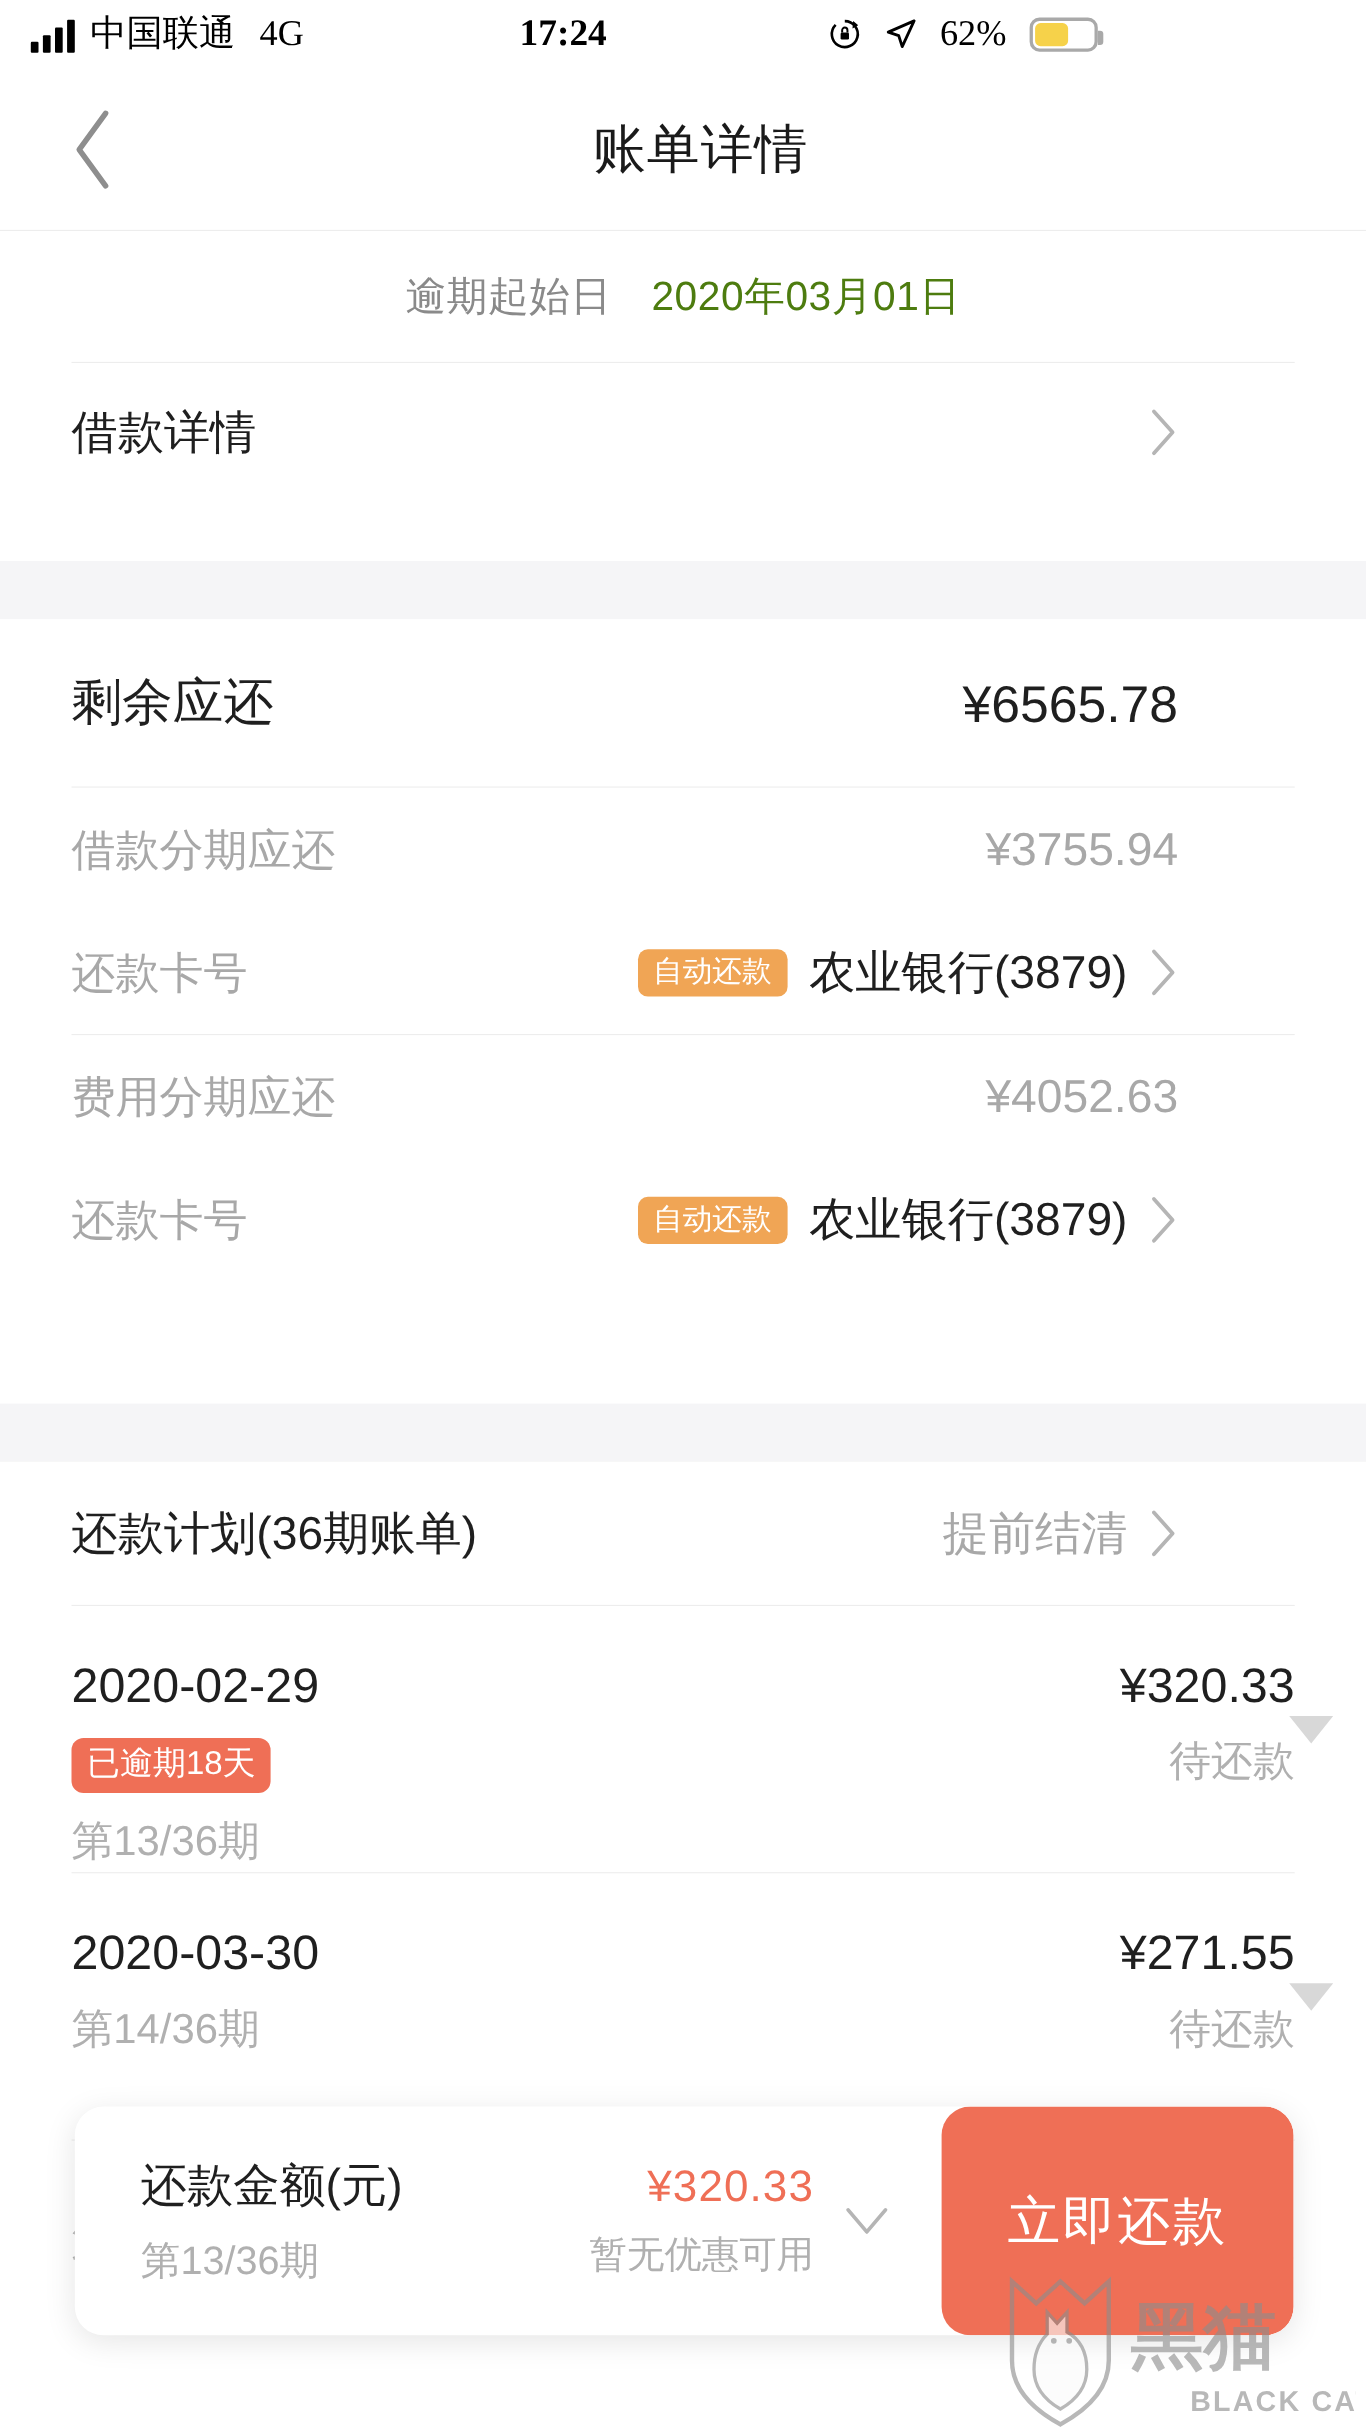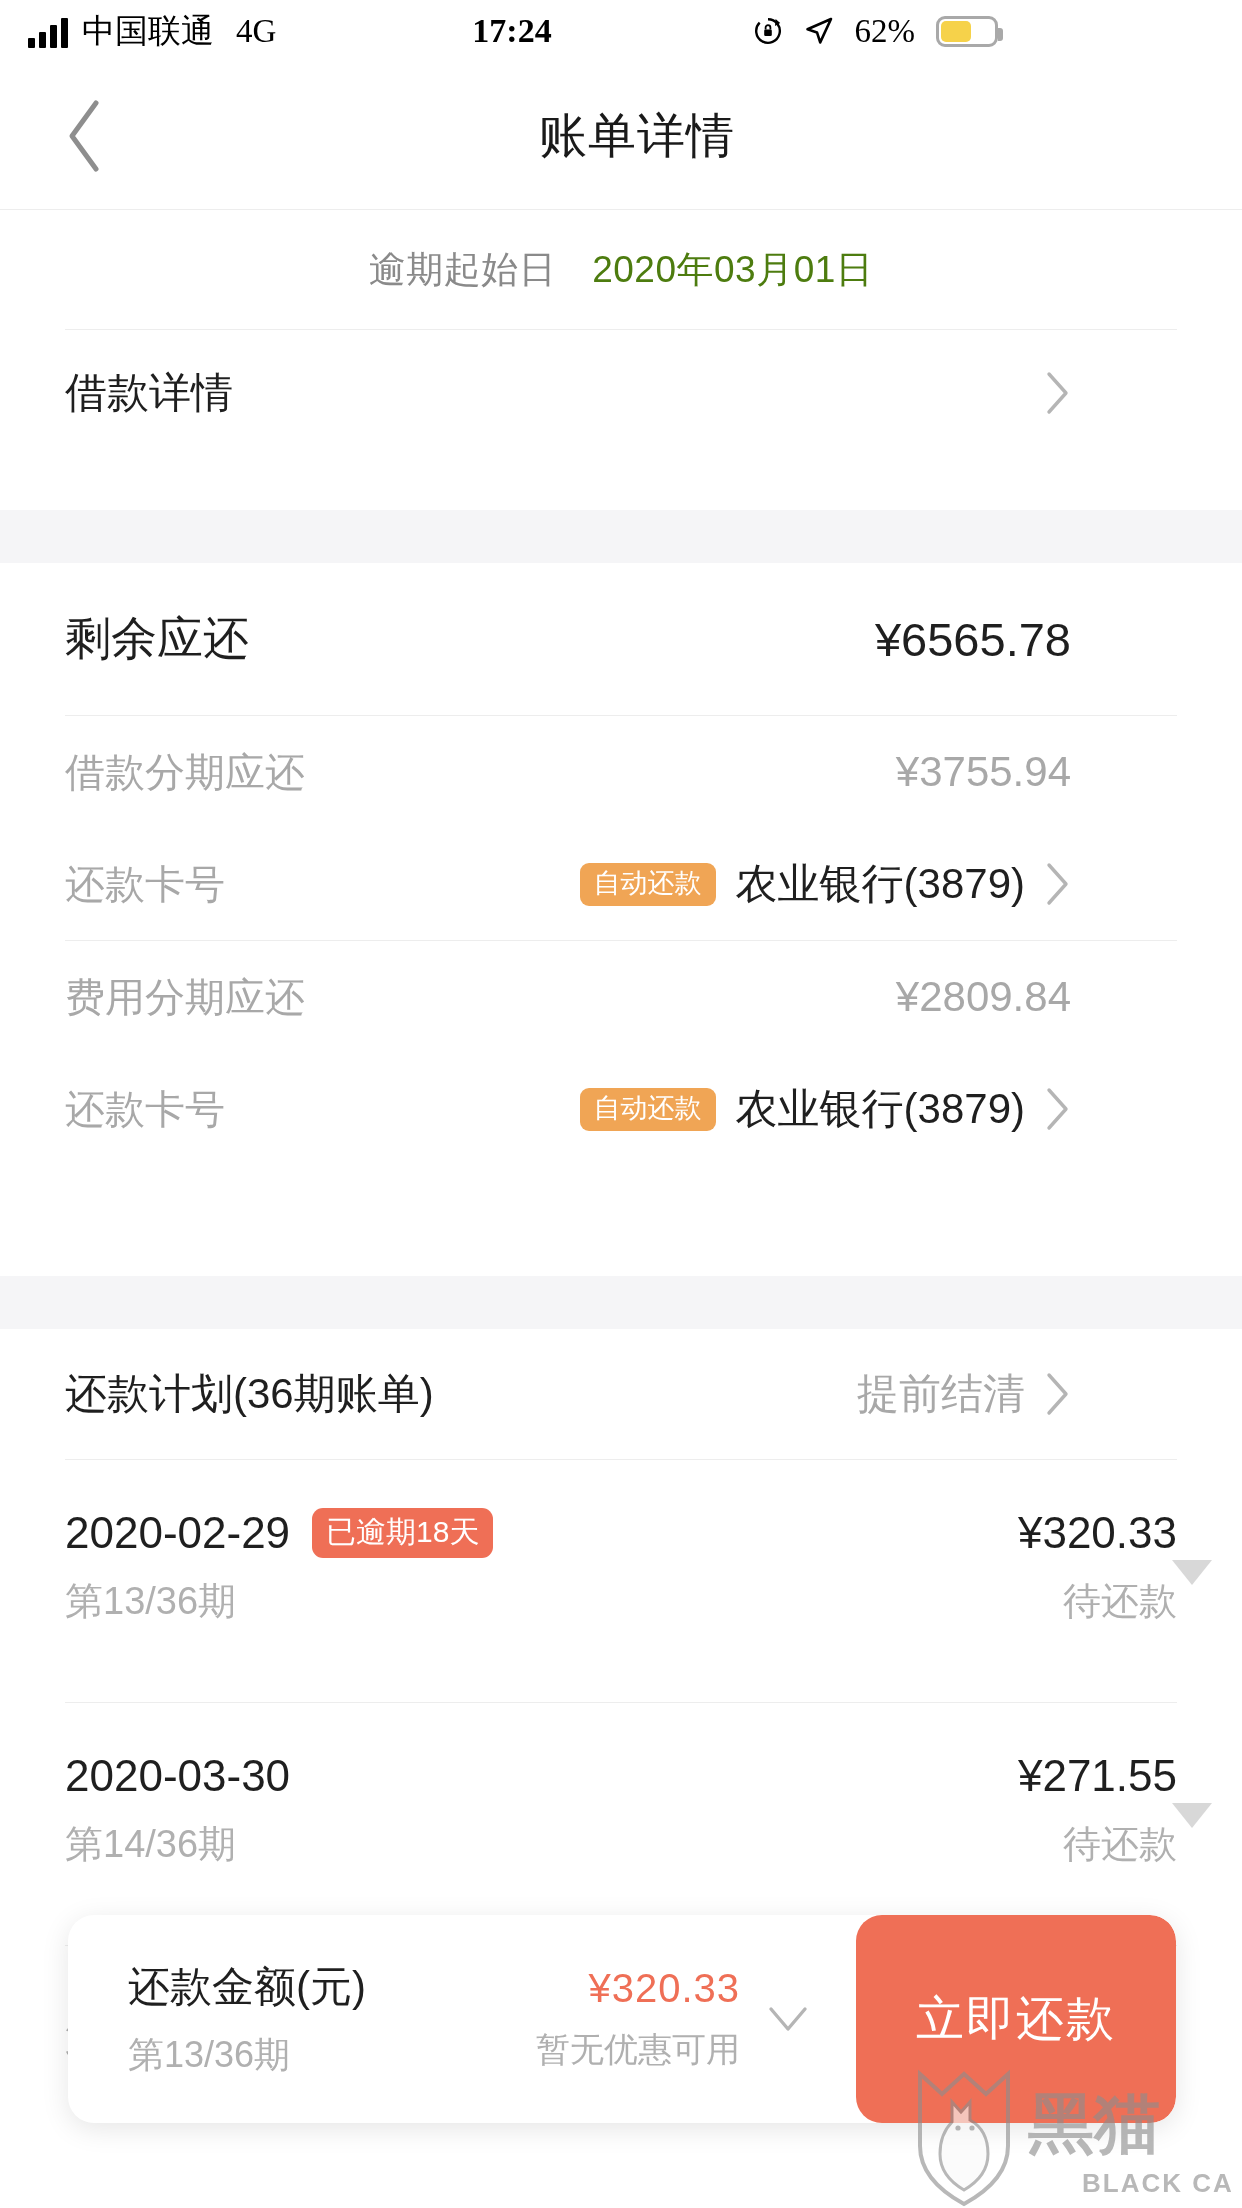--- a/index.html
+++ b/index.html
@@ -228,21 +228,21 @@
       <svg class="chev" viewBox="0 0 26 44">
         <path d="M4 3 L21 22 L4 41" fill="none" stroke="#b5b5b5" stroke-width="3.4" stroke-linecap="round" stroke-linejoin="round"></path>
       </svg>
     </span>
   </div>
 
   <div class="hr"></div>
 
   <div class="row" style="height:112px;">
     <span class="lbl-gray">费用分期应还</span>
-    <span class="val-gray">¥2809.84</span>
+    <span class="val-gray">¥4052.63</span>
   </div>
 
   <div class="row" style="height:112px;">
     <span class="lbl-gray">还款卡号</span>
     <span class="right">
       <span class="badge-auto">自动还款</span>
       <span class="val-bank">农业银行(3879)</span>
       <svg class="chev" viewBox="0 0 26 44">
         <path d="M4 3 L21 22 L4 41" fill="none" stroke="#b5b5b5" stroke-width="3.4" stroke-linecap="round" stroke-linejoin="round"></path>
       </svg>
@@ -261,21 +261,21 @@
       <svg class="chev" viewBox="0 0 26 44">
         <path d="M4 3 L21 22 L4 41" fill="none" stroke="#b5b5b5" stroke-width="3.4" stroke-linecap="round" stroke-linejoin="round"></path>
       </svg>
     </span>
   </div>
 
   <div class="hr"></div>
 
   <div class="plan-row" style="height:242px;padding-top:48px;">
     <div class="plan-left">
-      <div style="display:flex;align-items:flex-end;gap:22px;">
+      <div style="display:flex;align-items:flex-start;gap:22px;flex-direction:column;">
         <span class="d1">2020-02-29</span>
         <span class="badge-overdue">已逾期18天</span>
       </div>
       <div class="d2">第13/36期</div>
     </div>
     <div class="plan-right">
       <div class="a1">¥320.33</div>
       <div class="a2">待还款</div>
     </div>
     <div class="tri-down" style="top:100px;"></div>

